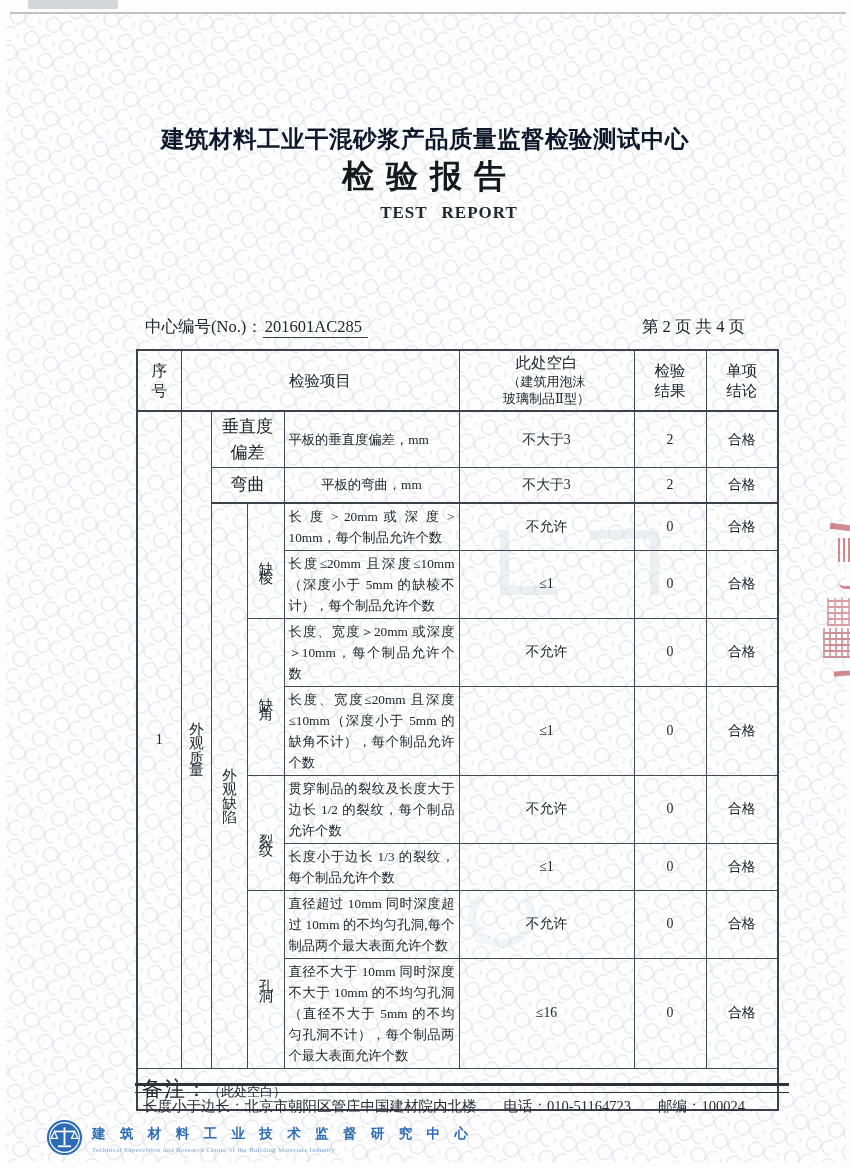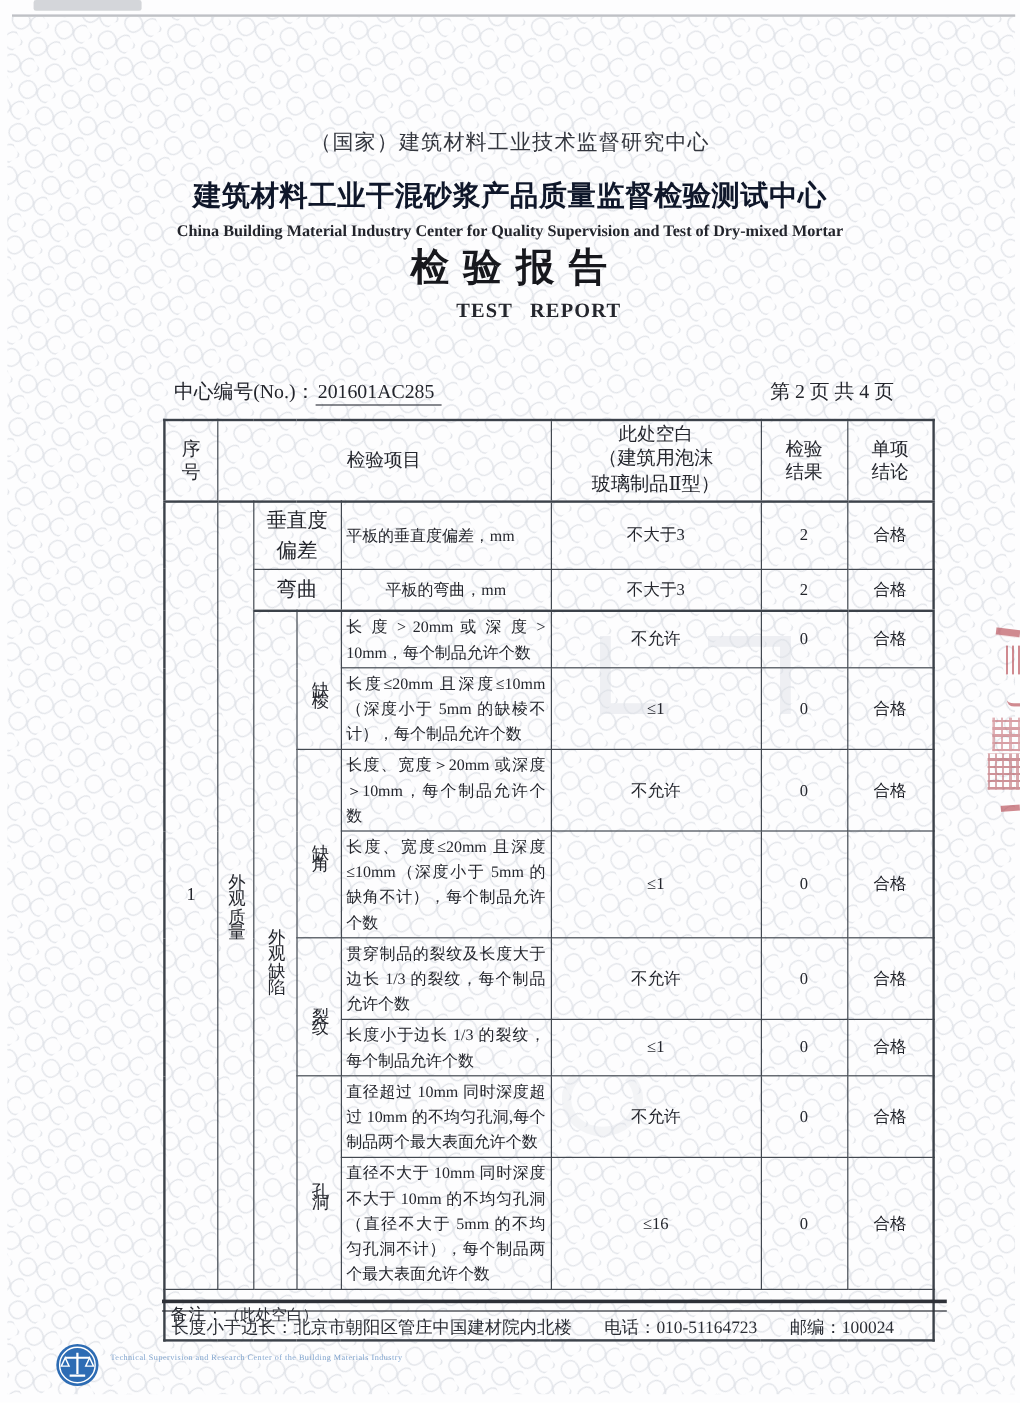--- a/index.html
+++ b/index.html
@@ -29,24 +29,24 @@
   tr.grp-end td{border-bottom:2px solid #3c424a;}
   td.remark-cell{border-top:2.3px solid #3c424a;}
   .pre{white-space:pre-line;}
   .desc{font-size:13.3px;line-height:1.58;text-align:justify;padding:3px 7px;}
   .std,.res,.ver{text-align:center;font-size:13.8px;}
   .vcell{text-align:center;}
   .vert{writing-mode:vertical-rl;text-orientation:upright;display:inline-block;font-size:14.5px;}
   .sp14{letter-spacing:14px;}
   .sp10{letter-spacing:9px;}
   .item-cell{font-size:17px;text-align:center;line-height:1.5;}
-  .std-sub{display:block;font-size:16px;line-height:1.3;margin-top:1px;}
+  .std-sub{display:block;font-size:13px;line-height:1.3;margin-top:1px;}
   .serial-val{font-size:15px;}
   .remark-cell{font-size:13.5px;padding:6px 8px;vertical-align:middle;}
-  .remark-label{font-size:14px;letter-spacing:1px;text-align:right;}
+  .remark-label{font-size:21px;letter-spacing:1px;text-align:right;}
   .remark-val{font-size:13px;color:#2c2f37;}
 
   
   .wm{position:absolute;opacity:.45;pointer-events:none;}
   .wm1{left:500px;top:530px;width:48px;height:56px;border-left:9px solid #dde0e7;border-bottom:9px solid #dde0e7;}
   .wm2{left:590px;top:530px;width:60px;height:56px;border-right:9px solid #dde0e7;border-top:9px solid #dde0e7;}
   .wm3{left:468px;top:885px;width:52px;height:46px;border:8px solid #e1e4ea;border-top-color:transparent;border-radius:50%;opacity:.35;}
 
   
   .seal{position:absolute;opacity:.62;filter:blur(.4px);pointer-events:none;}
@@ -81,23 +81,21 @@
     <rect width="840" height="1148" fill="url(#chain)" opacity="0.62"></rect>
   </svg>
   <div class="scan-corner"></div>
   <div class="scan-top-line"></div>
 
   <div class="wm wm1"></div>
   <div class="wm wm2"></div>
   <div class="wm wm3"></div>
 
   <div class="hdr">
-    <div class="org-small">（国家）建筑材料工业技术监督研究中心</div>
     <div class="org-large">建筑材料工业干混砂浆产品质量监督检验测试中心</div>
-    <div class="org-en">China Building Material Industry Center for Quality Supervision and Test of Dry-mixed Mortar</div>
     <div class="rpt-title">检 验 报 告</div>
     <div class="rpt-title-en">TEST REPORT</div>
   </div>
 
   <div class="no-line">
     <span>
       <span>中心编号(No.)：</span><span class="no-value">201601AC285</span>
     </span>
     <span>第 2 页 共 4 页</span>
   </div>
@@ -170,21 +168,21 @@
           <td class="ver">合格</td>
         </tr>
         <tr style="height:82px">
           <td class="desc">长度、宽度≤20mm 且深度≤10mm（深度小于 5mm 的缺角不计），每个制品允许个数</td>
           <td class="std">≤1</td>
           <td class="res">0</td>
           <td class="ver">合格</td>
         </tr>
         <tr style="height:68px">
           <td rowspan="2" class="vcell"><span class="vert sp10">裂纹</span></td>
-          <td class="desc">贯穿制品的裂纹及长度大于边长 1/3 的裂纹，每个制品允许个数</td>
+          <td class="desc">贯穿制品的裂纹及长度大于边长 1/2 的裂纹，每个制品允许个数</td>
           <td class="std">不允许</td>
           <td class="res">0</td>
           <td class="ver">合格</td>
         </tr>
         <tr style="height:46px">
           <td class="desc">长度小于边长 1/3 的裂纹，每个制品允许个数</td>
           <td class="std">≤1</td>
           <td class="res">0</td>
           <td class="ver">合格</td>
         </tr>
@@ -228,17 +226,18 @@
     <svg class="logo-circle" viewBox="0 0 40 40" xmlns="http://www.w3.org/2000/svg">
       <circle cx="20" cy="20" r="19" fill="#2d6cb4"></circle>
       <circle cx="20" cy="20" r="16" fill="none" stroke="#ffffff" stroke-width="1.3"></circle>
       <line x1="20" y1="9" x2="20" y2="28" stroke="#ffffff" stroke-width="2"></line>
       <line x1="9" y1="13.5" x2="31" y2="13.5" stroke="#ffffff" stroke-width="1.8"></line>
       <path d="M9 13.5 L5.5 21 H12.5 Z" fill="none" stroke="#ffffff" stroke-width="1.3"></path>
       <path d="M31 13.5 L27.5 21 H34.5 Z" fill="none" stroke="#ffffff" stroke-width="1.3"></path>
       <line x1="13" y1="29.5" x2="27" y2="29.5" stroke="#ffffff" stroke-width="2"></line>
     </svg>
     <div class="logo-texts">
+      <div class="logo-cn">建 筑 材 料 工 业 技 术 监 督 研 究 中 心</div>
       <div class="logo-en">Technical Supervision and Research Center of the Building Materials Industry</div>
     </div>
   </div>
 
 </div>
 
 </body></html>

